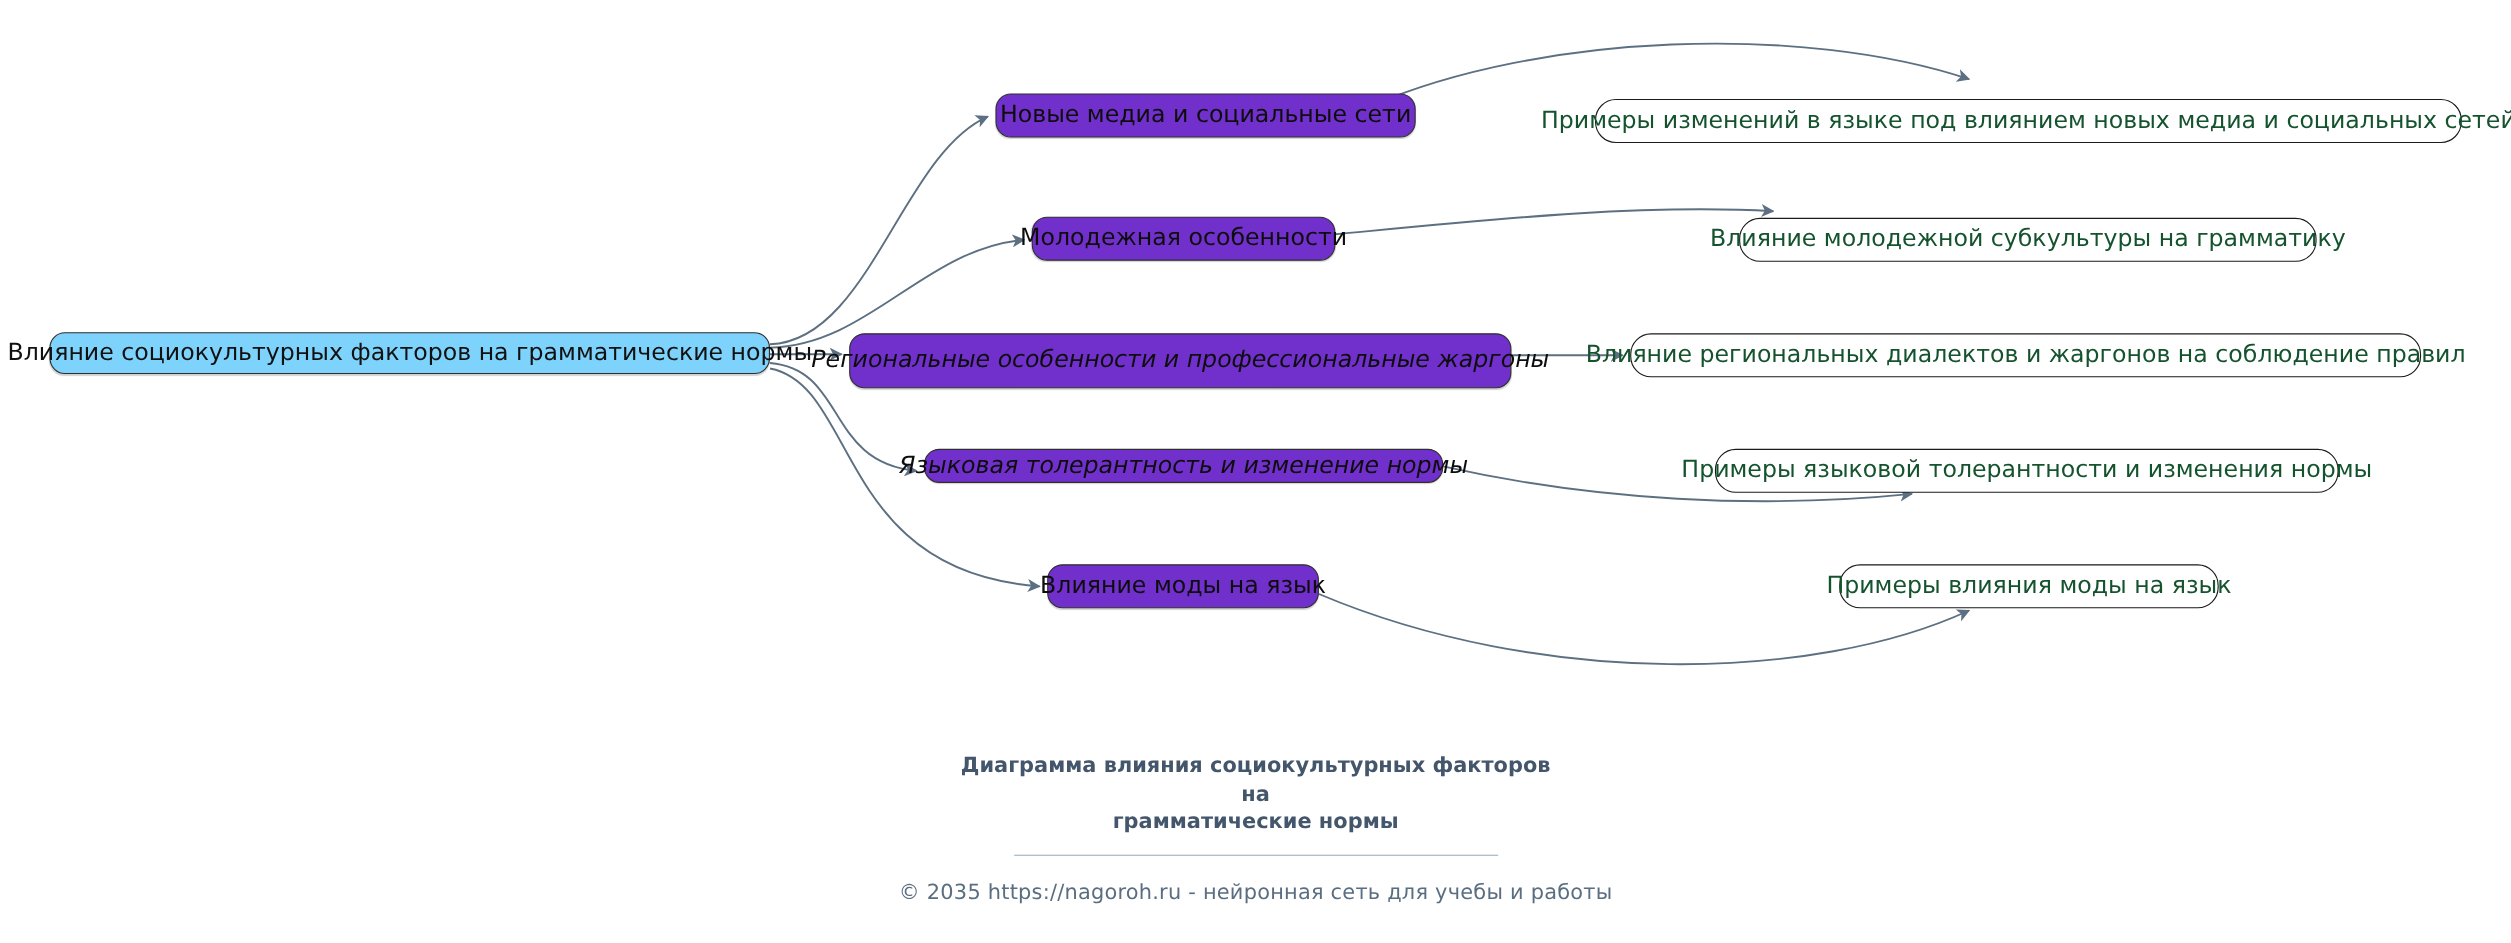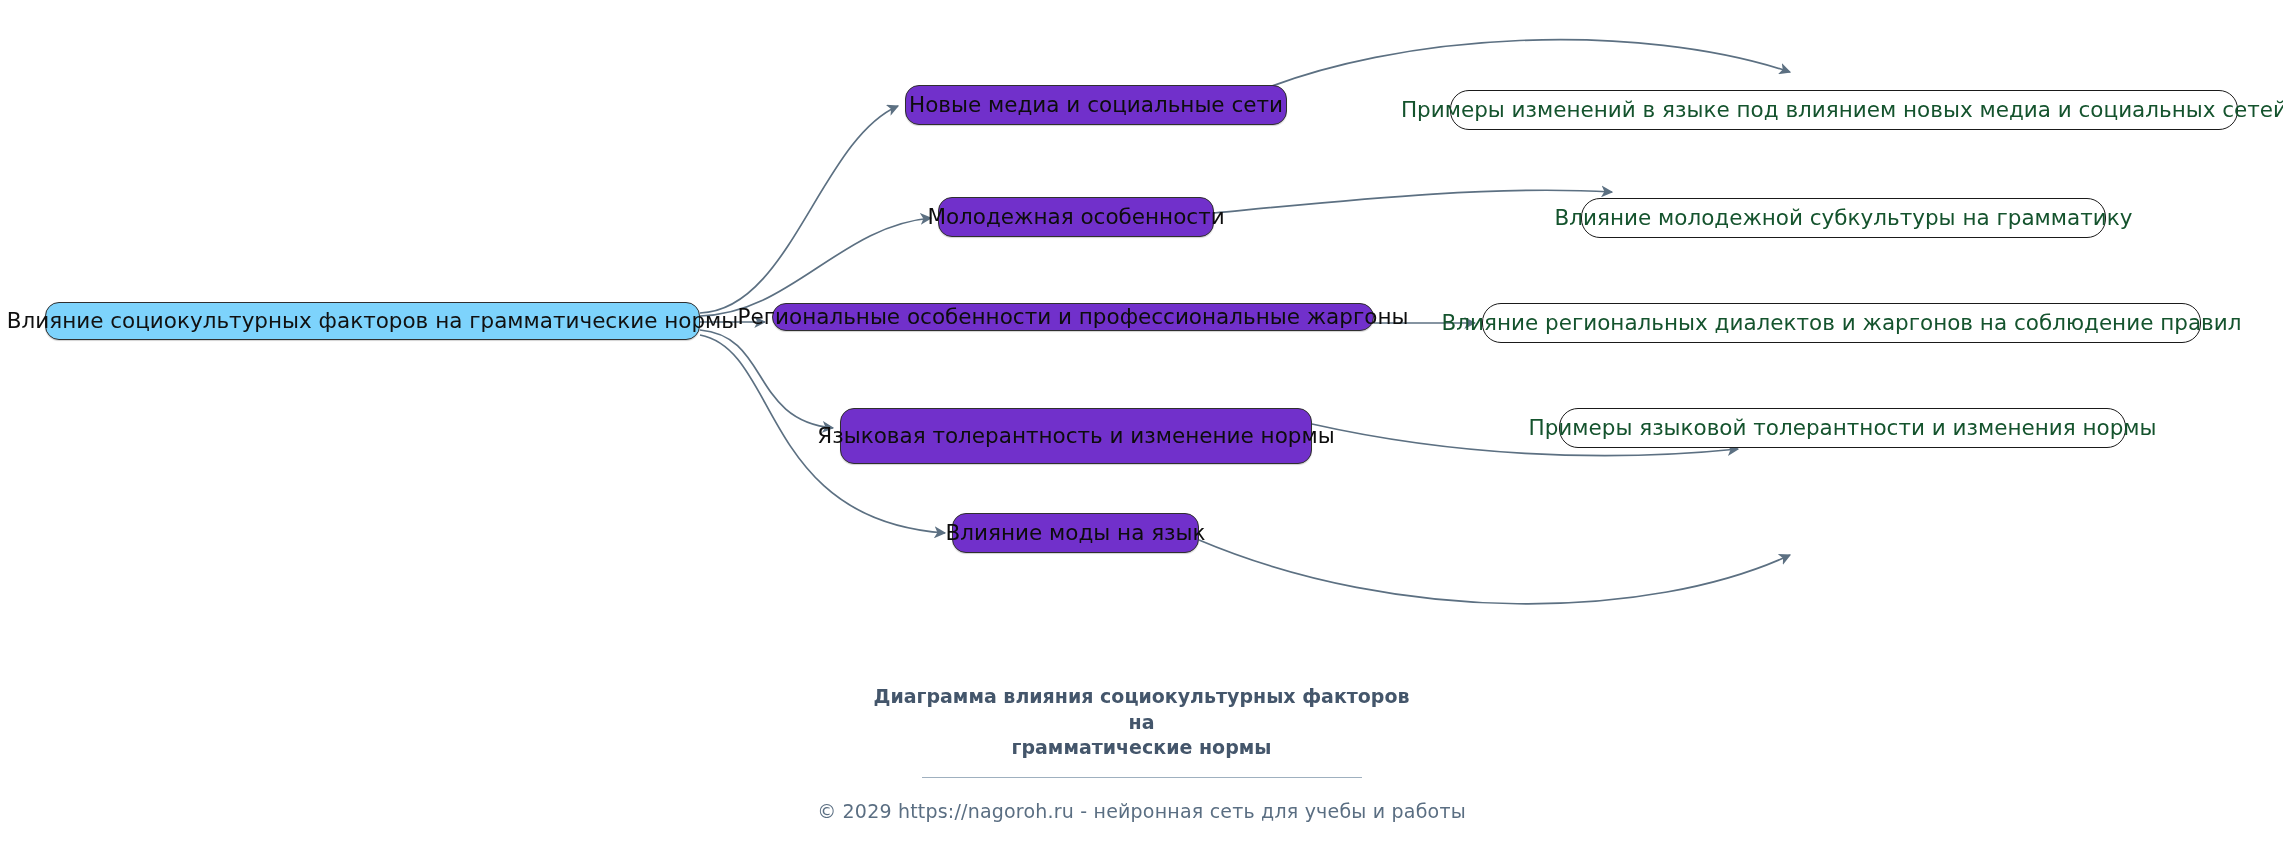--- a/index.html
+++ b/index.html
@@ -122,31 +122,32 @@
   </svg>
 
   <div class="node node-root" style="left: 45px; top: 302px; width: 655px; height: 38px;">Влияние социокультурных факторов на грамматические нормы</div>
 
   <div class="node node-branch" style="left: 905px; top: 85px; width: 382px; height: 40px;">Новые медиа и социальные сети</div>
   <div class="node node-leaf" style="left: 1450px; top: 90px; width: 788px; height: 40px;">Примеры изменений в языке под влиянием новых медиа и социальных сетей</div>
 
   <div class="node node-branch" style="left: 938px; top: 197px; width: 276px; height: 40px;">Молодежная особенности</div>
   <div class="node node-leaf" style="left: 1581px; top: 198px; width: 525px; height: 40px;">Влияние молодежной субкультуры на грамматику</div>
 
-  <div class="node node-branch" style="left: 772px; top: 303px; width: 602px; height: 28px;">Региональные особенности и профессиональные жаргоны</div>
+  <div class="node node-branch" style="left: 772px; top: 303px; width: 602px; height: 50px; font-style: italic;">Региональные особенности и профессиональные жаргоны</div>
   <div class="node node-leaf" style="left: 1482px; top: 303px; width: 719px; height: 40px;">Влияние региональных диалектов и жаргонов на соблюдение правил</div>
 
-  <div class="node node-branch" style="left: 840px; top: 408px; width: 472px; height: 56px;">Языковая толерантность и изменение нормы</div>
+  <div class="node node-branch" style="left: 840px; top: 408px; width: 472px; height: 31px; font-style: italic;">Языковая толерантность и изменение нормы</div>
   <div class="node node-leaf" style="left: 1559px; top: 408px; width: 567px; height: 40px;">Примеры языковой толерантности и изменения нормы</div>
 
   <div class="node node-branch" style="left: 952px; top: 513px; width: 247px; height: 40px;">Влияние моды на язык</div>
+  <div class="node node-leaf" style="left: 1672px; top: 513px; width: 345px; height: 40px;">Примеры влияния моды на язык</div>
 
   <div id="footer">
     <div id="footer-title">
       <span>Диаграмма влияния социокультурных факторов на</span>
       <br>
       <span>грамматические нормы</span>
     </div>
     <div id="footer-rule"></div>
-    <div id="footer-copy">© 2029 https://nagoroh.ru - нейронная сеть для учебы и работы</div>
+    <div id="footer-copy">© 2035 https://nagoroh.ru - нейронная сеть для учебы и работы</div>
   </div>
 
 </div>
 
 </body></html>

